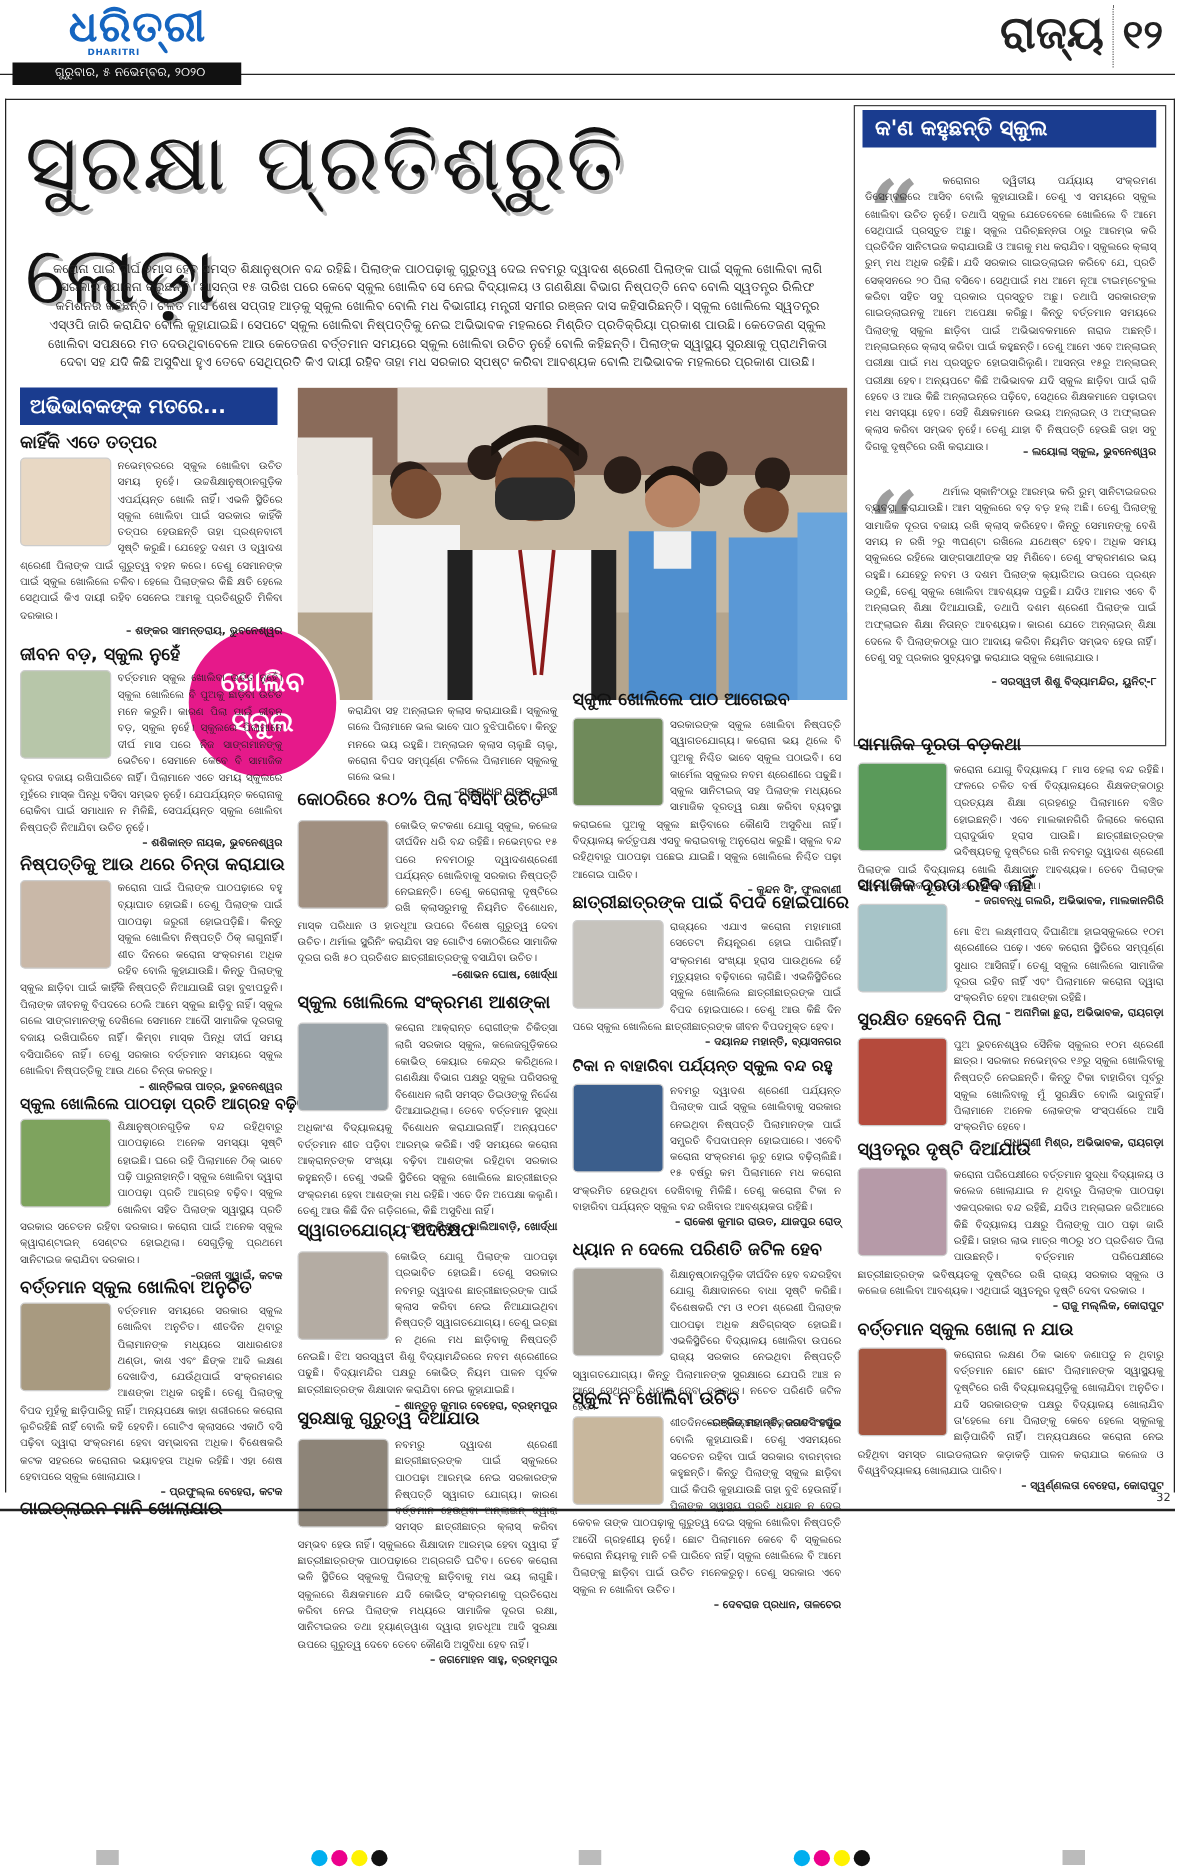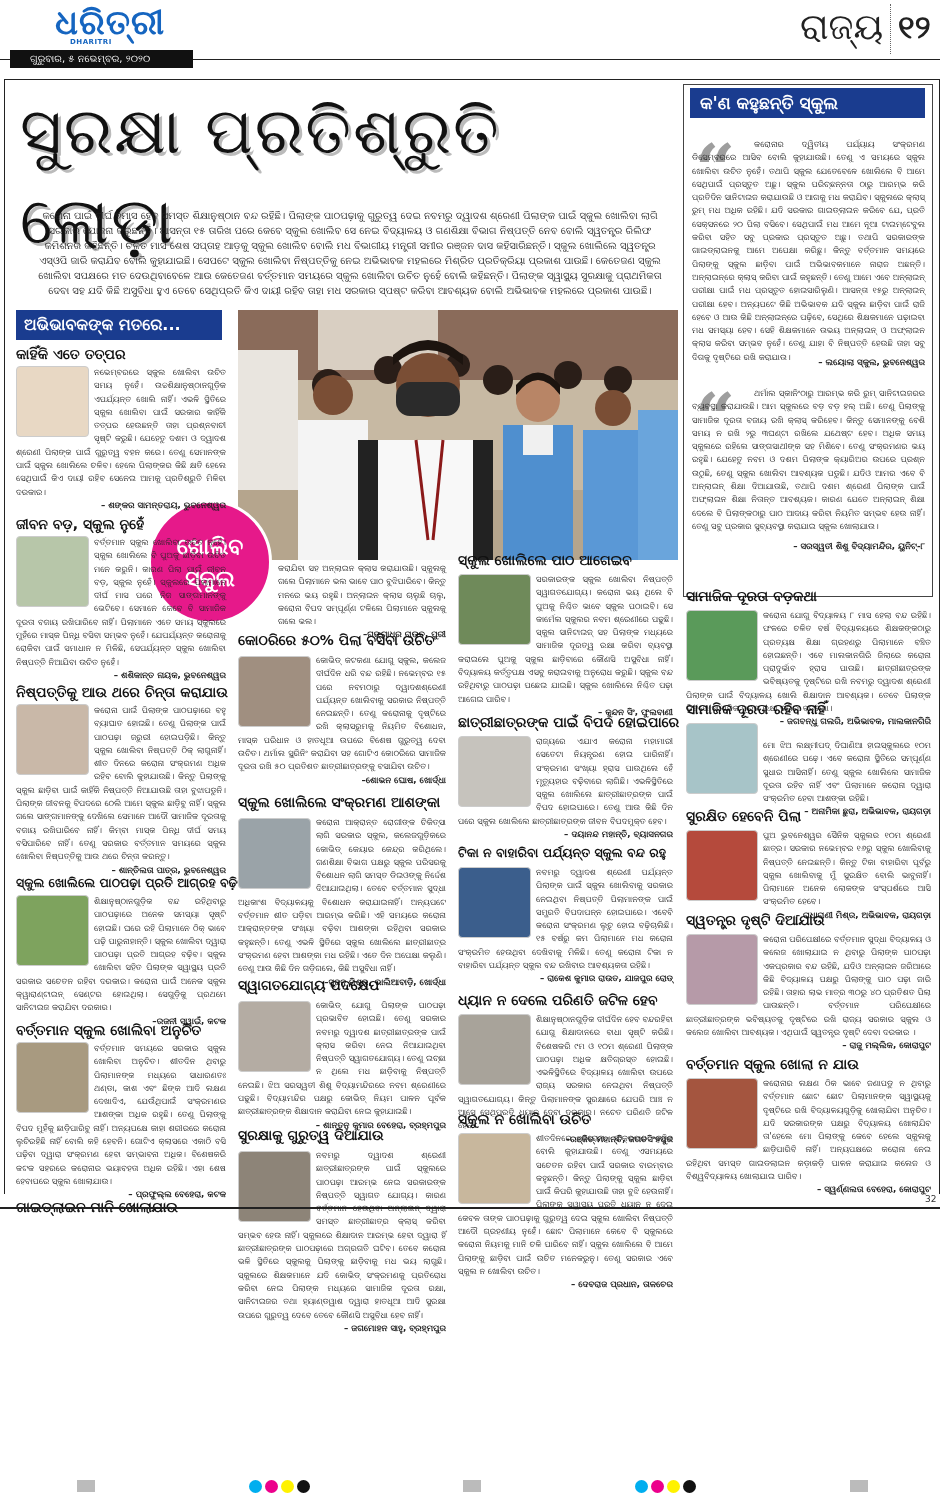--- a/index.html
+++ b/index.html
@@ -2,23 +2,23 @@
 <html><head>
 <meta charset="utf-8">
 <style>
 *{box-sizing:border-box;margin:0;padding:0}
 html,body{width:945px;height:1498px;background:#fff;overflow:hidden}
 body{position:relative;font-family:"DejaVu Sans",sans-serif;color:#111}
 .abs{position:absolute}
 
 #logo{left:55px;top:4px;width:110px;height:40px;color:#1565c0;font-size:34px;font-weight:bold;line-height:36px;letter-spacing:1px}
 #logo-sub{left:70px;top:38px;font-size:7px;color:#1565c0;font-weight:bold;letter-spacing:.5px}
-#dateline{left:10px;top:50px;width:183px;height:18px;background:#111;color:#fff;font-size:10px;line-height:18px;padding-left:20px}
+#dateline{left:10px;top:50px;width:183px;height:18px;background:#111;color:#fff;font-size:10px;line-height:18px;padding-left:34px}
 #rule-top{left:0;top:59px;width:940px;height:1px;background:#222}
-#section-title{left:800px;top:4px;font-size:36px;font-weight:normal;color:#222;line-height:46px}
+#section-title{left:800px;top:4px;font-size:36px;font-weight:bold;color:#222;line-height:46px}
 #sec-div{left:890px;top:4px;width:0;height:50px;border-left:1px dotted #666}
 #page-num-top{left:898px;top:4px;font-size:32px;font-weight:bold;color:#222;line-height:46px}
 #main-frame{left:4px;top:79px;width:936px;height:1115px;border:1px solid #222;border-bottom:none}
 
 #headline{left:20px;top:86px;width:650px;font-size:64px;font-weight:normal;line-height:90px;letter-spacing:2px;color:#111;text-shadow:3px 3px 0 #bbb}
 #lede{left:30px;top:208px;width:640px;font-size:10px;line-height:15px;text-align:center;color:#222}
 
 #side-box{left:683px;top:84px;width:250px;height:513px;border:1px solid #444}
 #side-title{left:690px;top:88px;width:235px;height:30px;background:#1a3c8f;color:#fff;font-size:17px;font-weight:bold;line-height:30px;padding-left:10px}
 .quote{font-size:70px;color:#9e9e9e;font-weight:bold;line-height:60px;font-family:"DejaVu Serif",serif}

